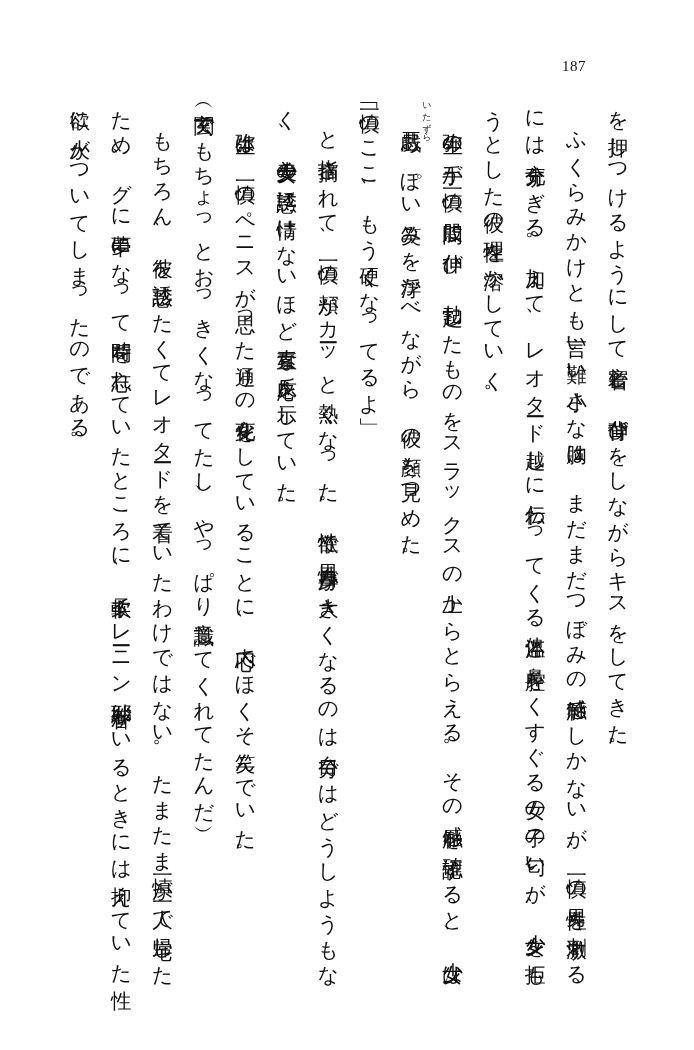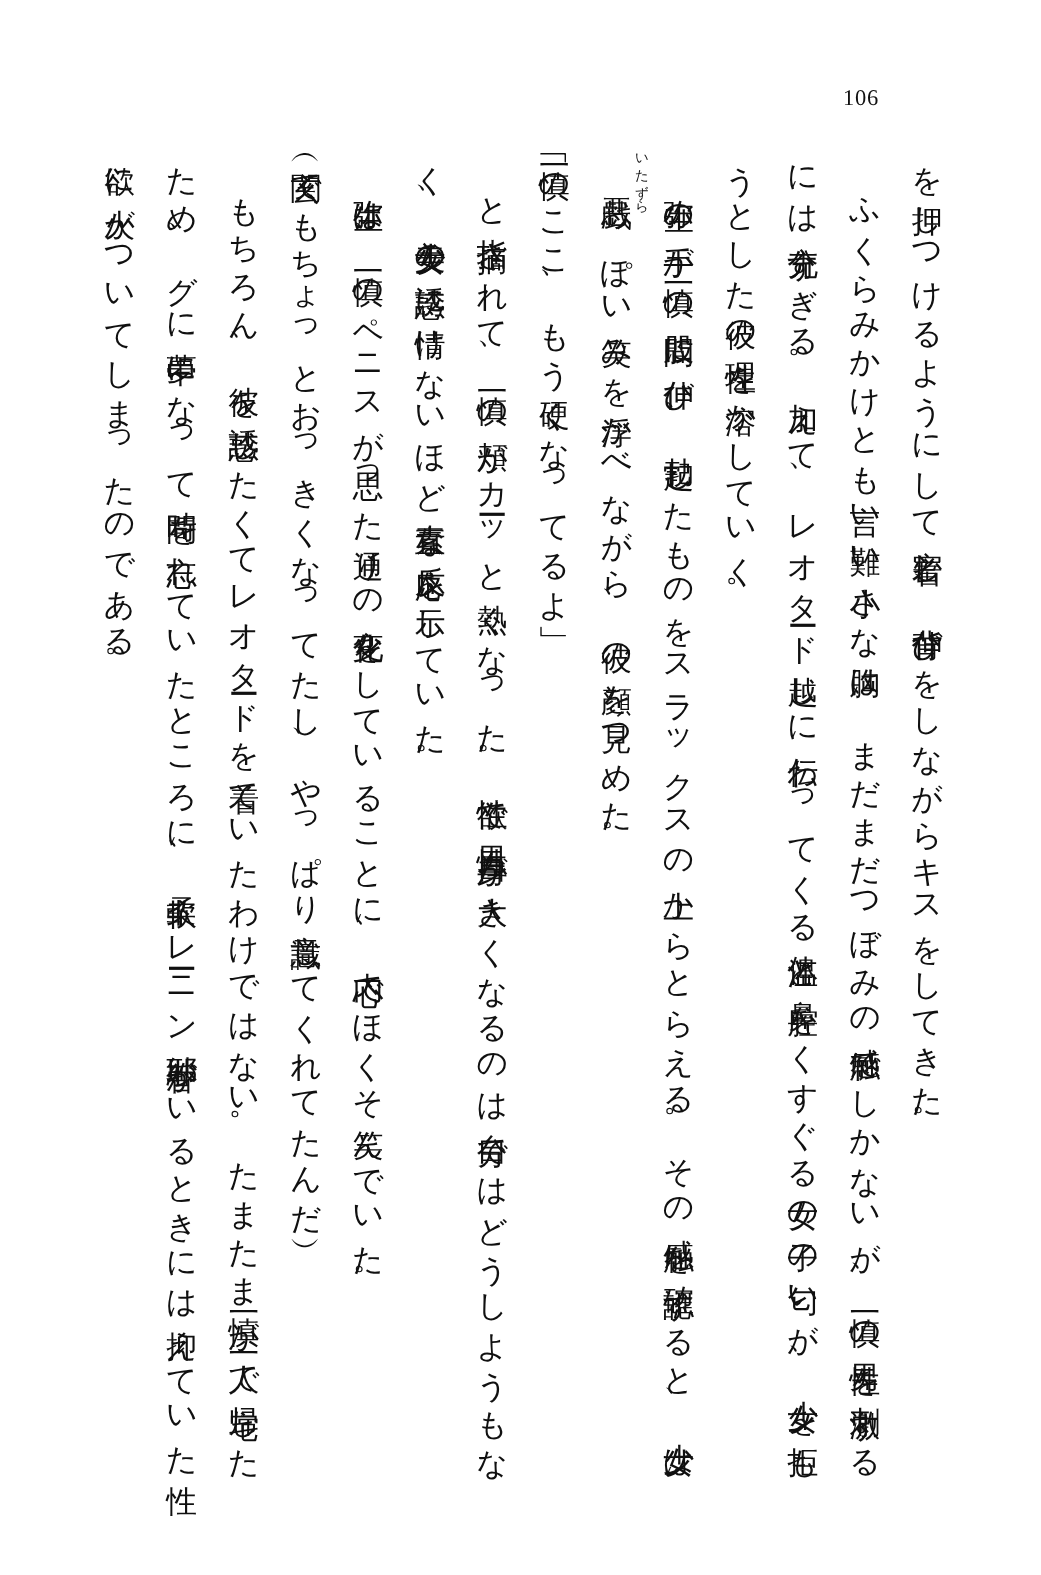--- a/index.html
+++ b/index.html
@@ -60,21 +60,21 @@
     font-size: 9px;
     letter-spacing: 0px;
     line-height: 1;
   }
 </style>
 </head>
 <body>
 
 <div class="page">
 
-  <div class="page-number">106</div>
+  <div class="page-number">187</div>
 
   <div class="body-text">
     <p>を押しつけるようにして密着し、背伸びをしながらキスをしてきた。</p>
     <p class="indent">ふくらみかけとも言い難い小さな胸は、まだまだつぼみの感触でしかないが、慎一の男性を刺激するには充分すぎる。加えて、レオタード越しに伝わってくる体温と鼻腔をくすぐる女の子の匂いが、少女を拒もうとした彼の理性を溶かしていく。</p>
     <p class="indent">弥生の手が慎一の股間に伸び、勃起したものをスラックスの上からとらえる。その感触を確認すると、少女は<ruby>悪戯<rt>いたずら</rt></ruby>っぽい笑みを浮かべながら、彼の顔を見つめた。</p>
     <p>「慎一のここ、もう硬くなってるよ」</p>
     <p class="indent">と指摘されて、慎一の頬がカーッと熱くなった。性欲で男性自身が大きくなるのは自分ではどうしようもなく、美少女の誘惑に情けないほど素直な反応を示していた。</p>
     <p class="indent">弥生は、慎一のペニスが思った通りの変化をしていることに、内心でほくそ笑んでいた。</p>
     <p>（玄関でもちょっとおっきくなってたし、やっぱり意識してくれてたんだ）</p>
     <p class="indent">もちろん、彼を誘惑したくてレオタードを着ていたわけではない。たまたま慎一が一人で帰宅したため、グに夢中になって時間を忘れていたところに、柔軟トレーニン紗耶香がいるときには抑えていた性欲に火がついてしまったのである。</p>

